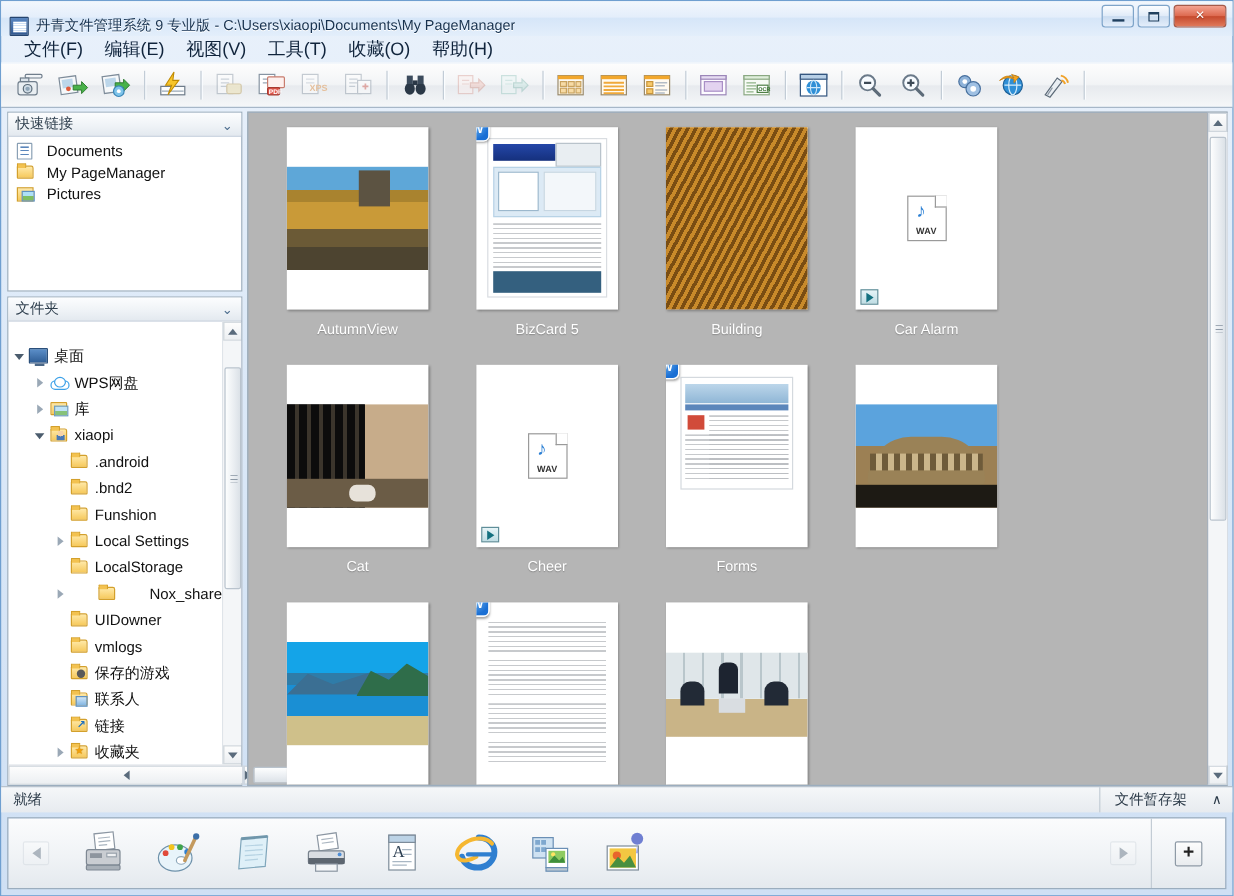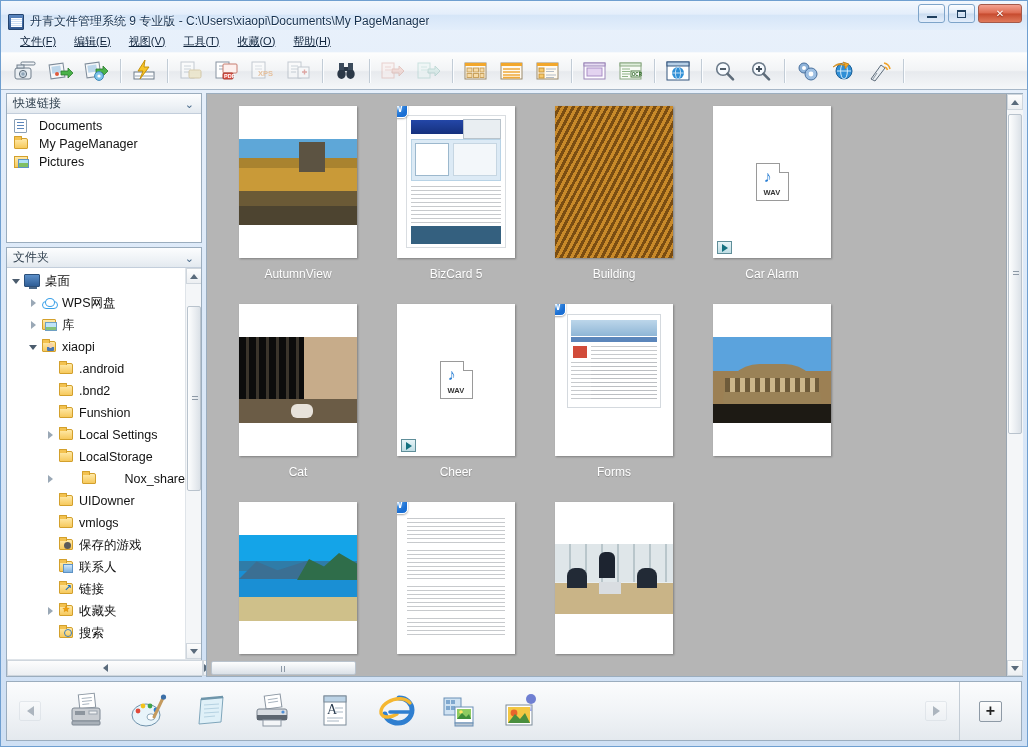--- a/index.html
+++ b/index.html
@@ -52,23 +52,22 @@
   }
   .wb .glyph-min { width:10px; height:2px; background:#20405f; margin-top:6px; }
   .wb .glyph-max { width:9px; height:8px; border:1px solid #20405f; border-top-width:2px; }
 
   
   .menubar {
     height:22px; display:flex; align-items:center; padding-left:10px;
     background:transparent;
   }
   .menu-item {
-    padding:2px 9px; font-size:11px; color:#10243c; cursor:default;
+    padding:2px 9px; font-size:15px; color:#10243c; cursor:default;
     white-space:nowrap;
-    text-decoration:underline;
   }
 
   
   .toolbar {
     height:38px; display:flex; align-items:center;
     padding:0 6px; gap:0px;
     background:linear-gradient(180deg,#fdfdfd 0%,#f2f4f6 48%,#e7eaee 52%,#f5f7f9 100%);
     border-top:1px solid #f6f9fc; border-bottom:1px solid #a7b7c8;
   }
   .tb-btn {
@@ -649,21 +648,21 @@
 
       <div style="height:4px"></div>
 
       <div class="panel folders">
         <div class="panel-head">
           <span>文件夹</span>
           <span class="chev">⌄</span>
         </div>
         <div class="tree-wrap">
           <div class="tree" id="tree">
-              <div class="tr-row" style="padding-left: 0px;">
+              <div class="tr-row" style="padding-left: 0px; margin-top: 16px;">
                 <span class="exp open"></span>
                 <span class="nodeicon">
                   <span class="monitor"></span>
                 </span>
                 <span class="lbl">桌面</span>
               </div>
               <div class="tr-row" style="padding-left: 17px;">
                 <span class="exp closed"></span>
                 <span class="nodeicon">
                   <span class="cloud"></span>
@@ -938,20 +937,25 @@
         <div class="sb-track">
           <div class="sb-thumb" style="top:4px;height:320px;"></div>
         </div>
         <div class="sb-arrow down">
             <i></i>
           </div>
       </div>
     </div>
   </div>
 
+  <div class="statusbar">
+    <div class="st-left">就绪</div>
+    <div class="st-cell">文件暂存架</div>
+    <div class="st-chev">∧</div>
+  </div>
 
   <div class="dock">
     <div class="dock-nav">
       <div class="arrowbtn l">
           <i></i>
         </div>
     </div>
     <div class="dock-apps">
 
       <div class="dock-ic">

